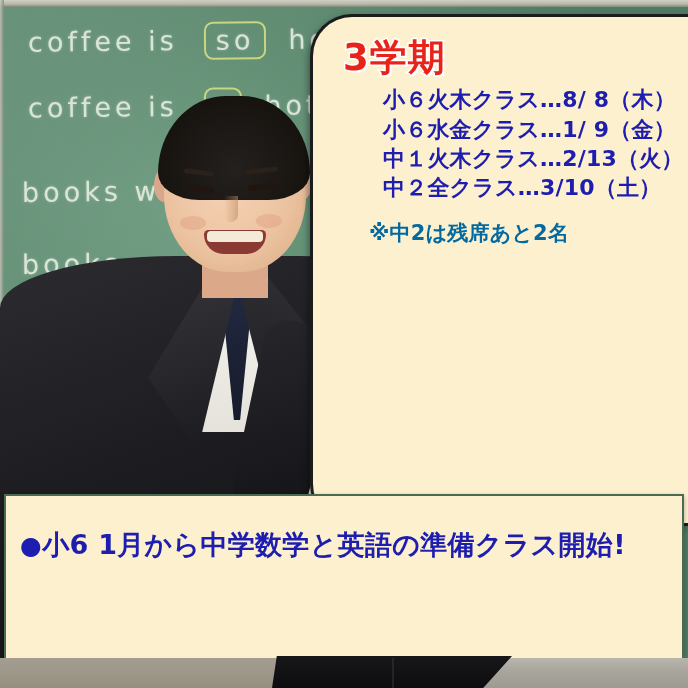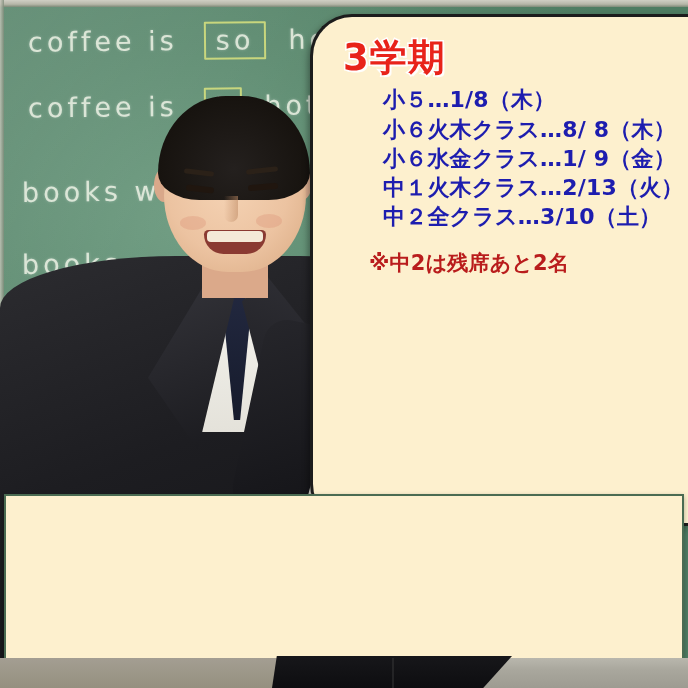--- a/index.html
+++ b/index.html
@@ -49,21 +49,21 @@
   .chalk{
     position:absolute;color:#eef3e6;opacity:.86;
     font-family:"DejaVu Sans","Liberation Sans",sans-serif;
     font-size:27px;letter-spacing:4px;white-space:nowrap;
     text-shadow:0 0 3px rgba(255,255,255,.35);
     transform:rotate(-.6deg);
   }
   .chalk .word{margin-right:26px;}
   .chalkbox{
     display:inline-block;border:2px solid #d9e27f;color:#eef3e6;
-    padding:1px 10px 2px;margin-right:22px;border-radius:1px;
+    padding:1px 10px 2px;margin-right:22px;border-radius:9px;
   }
   .l1{left:28px;top:22px;}
   .l2{left:28px;top:88px;}
   .l3{left:22px;top:176px;}
   .l4{left:22px;top:248px;}
   .chalk-r{
     position:absolute;color:#eef3e6;opacity:.8;font-size:27px;
     letter-spacing:3px;white-space:nowrap;
   }
 
@@ -195,21 +195,21 @@
   .note{margin-top:17px;}
   .note-red{
     color:#e8231a;font-weight:bold;font-size:21px;white-space:nowrap;
     line-height:1.38;letter-spacing:.2px;
   }
   .note-blue{
     color:#1d1daf;font-weight:bold;font-size:21px;white-space:nowrap;
     line-height:1.38;letter-spacing:.2px;
   }
   .note-red2{
-    color:#b91c1c;font-weight:bold;font-size:21px;white-space:nowrap;
+    color:#0369a1;font-weight:bold;font-size:21px;white-space:nowrap;
     line-height:1.38;margin-left:26px;letter-spacing:.2px;
   }
 
   
   .banner{
     position:absolute;left:4px;top:494px;width:680px;height:172px;
     background:#fdf0ce;border:2px solid #4a6b52;box-sizing:border-box;
     box-shadow:0 2px 5px rgba(0,0,0,.3);
   }
   .banner ul{margin:0;padding:30px 0 0 14px;}
@@ -284,34 +284,34 @@
     <div class="finger f4"></div>
     <div class="thumb"></div>
   </div>
 
   <div class="panel">
     <div class="panel-inner">
       <div class="headline">
         <span class="hl1">3学期</span>
       </div>
       <ul class="sched">
-        <li>小５…1/8（木）</li>
         <li>小６火木クラス…8/  8（木）</li>
         <li>小６水金クラス…1/  9（金）</li>
         <li>中１火木クラス…2/13（火）</li>
         <li>中２全クラス…3/10（土）</li>
       </ul>
       <div class="note">
         <div class="note-red2">※中2は残席あと2名</div>
       </div>
     </div>
   </div>
 
   <div class="banner">
     <ul>
+      <li><span class="bullet">●</span><span>小6  1月から中学数学と英語の準備クラス開始!</span></li>
     </ul>
   </div>
 
   <div class="ledge"></div>
   <div class="ledge-left"></div>
   <div class="ledge-dark"></div>
   <div class="ledge-seam"></div>
 
 </div>
 

